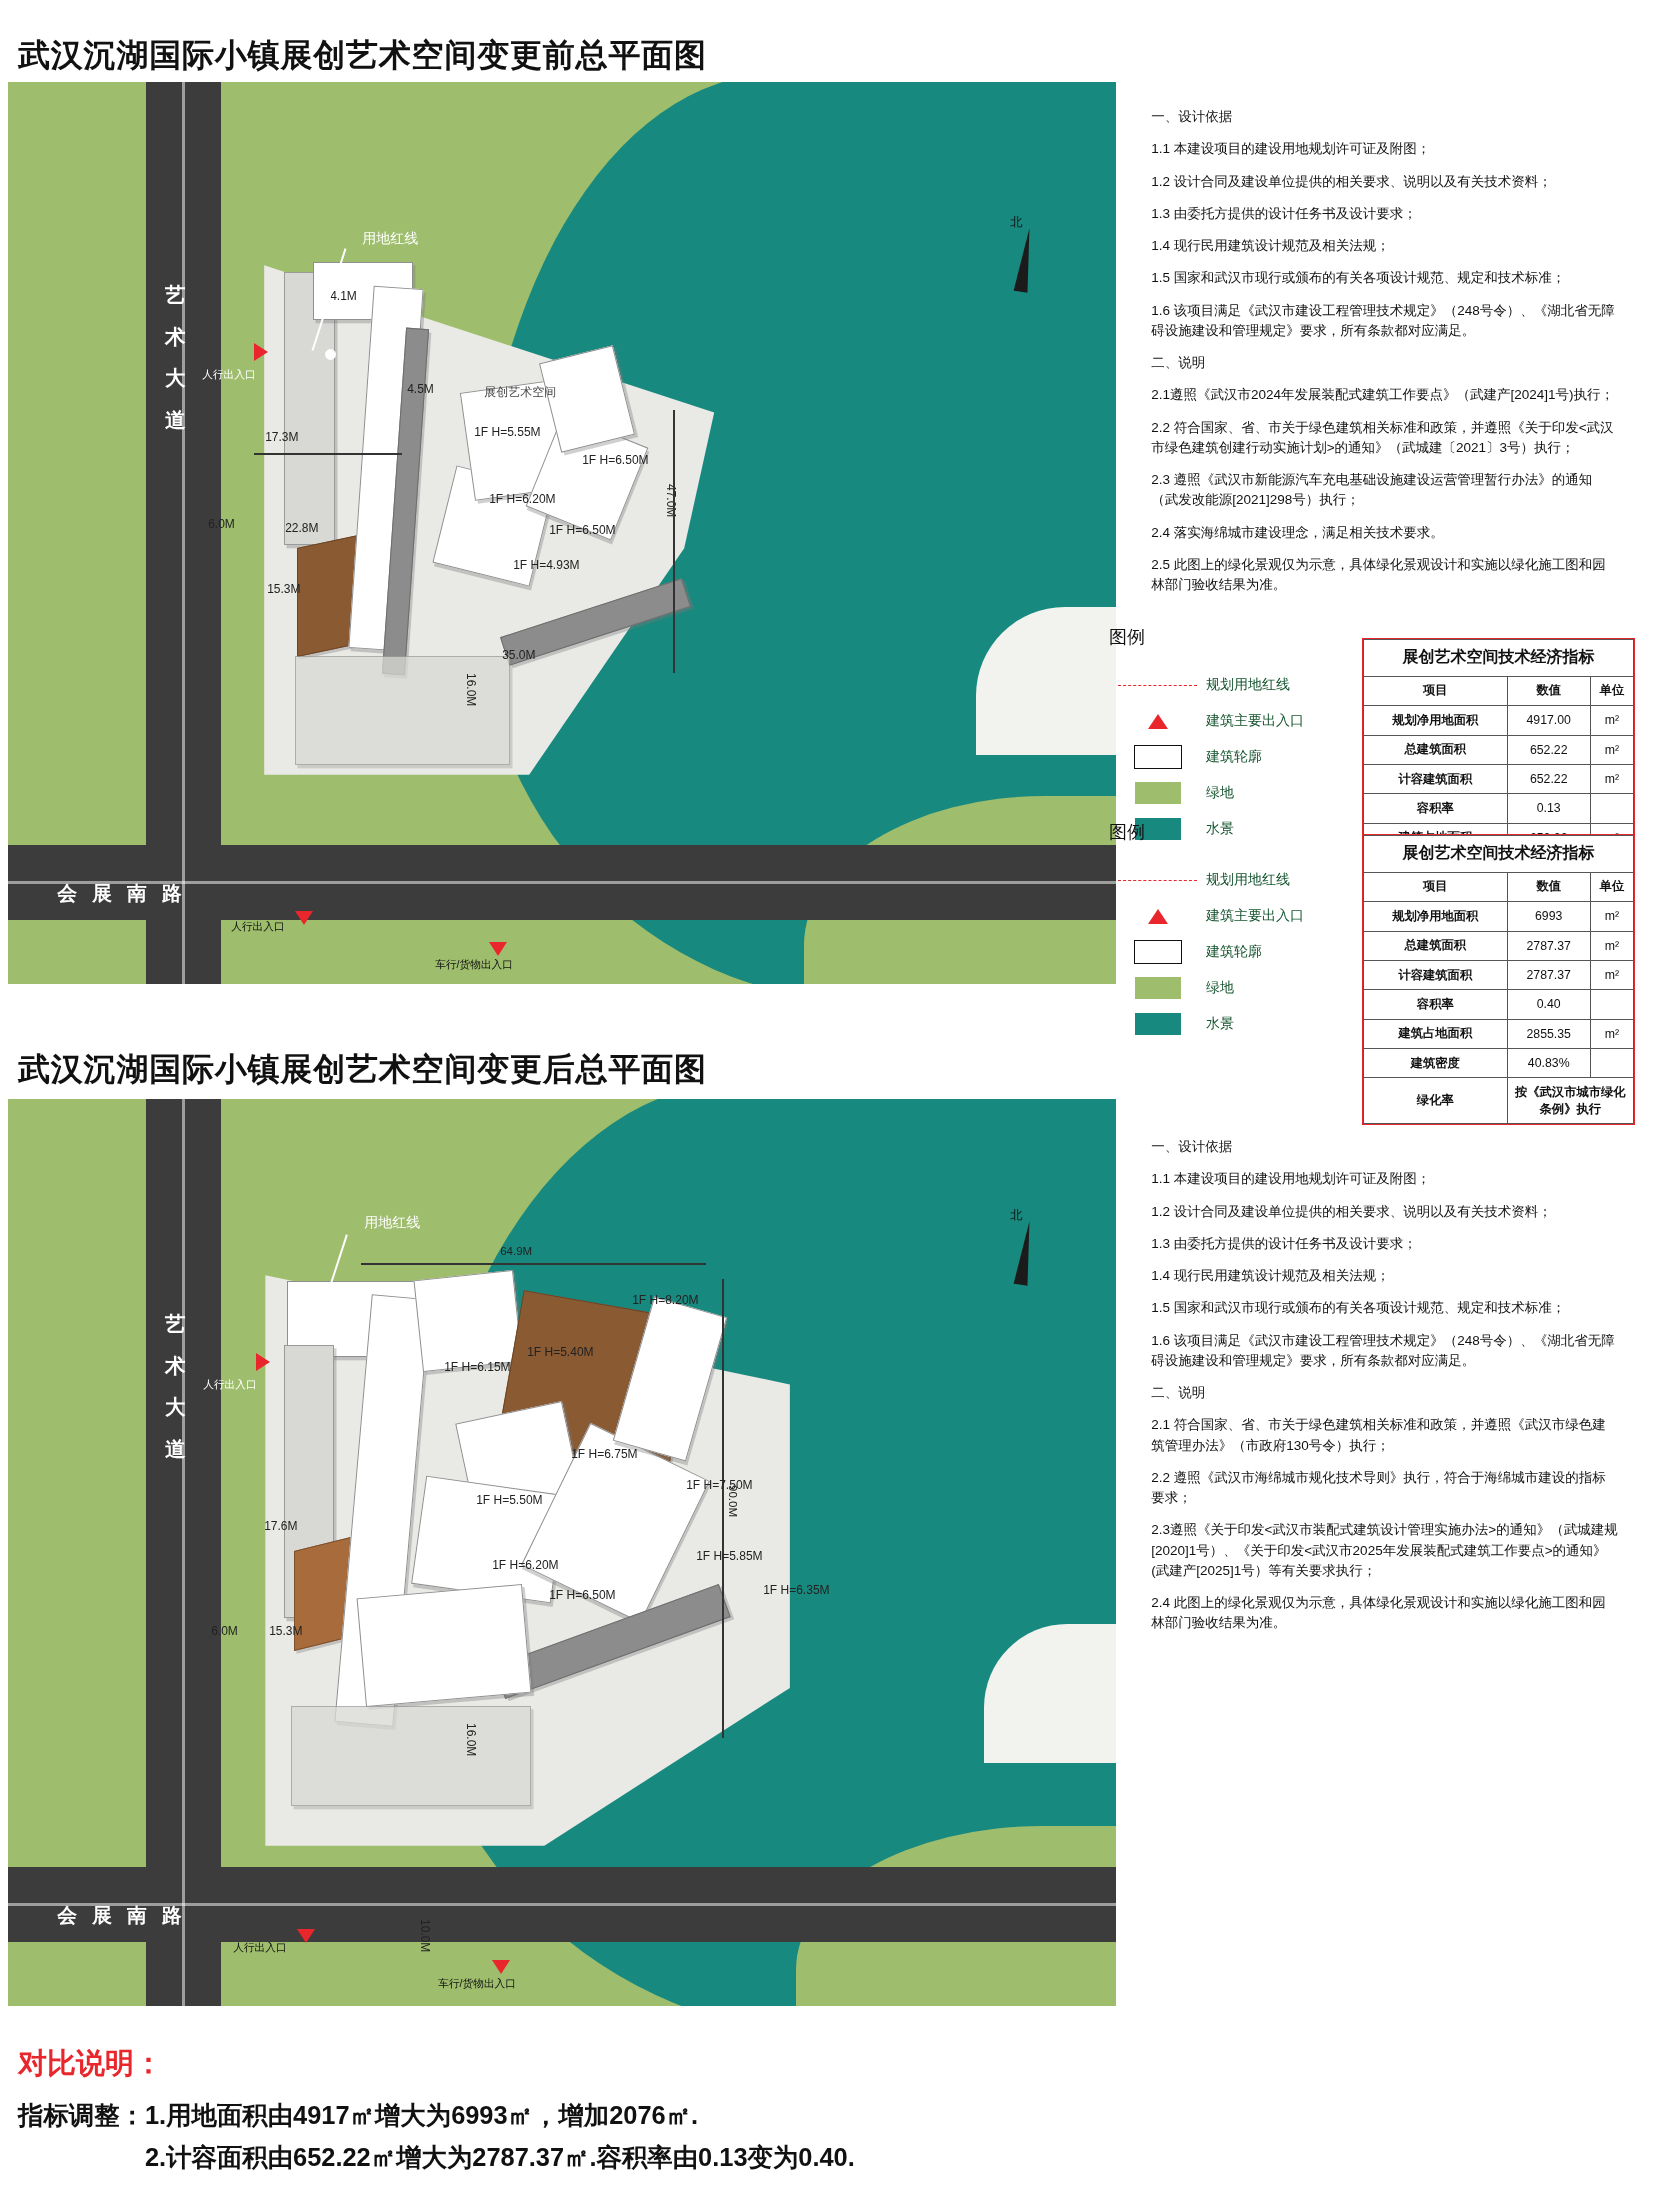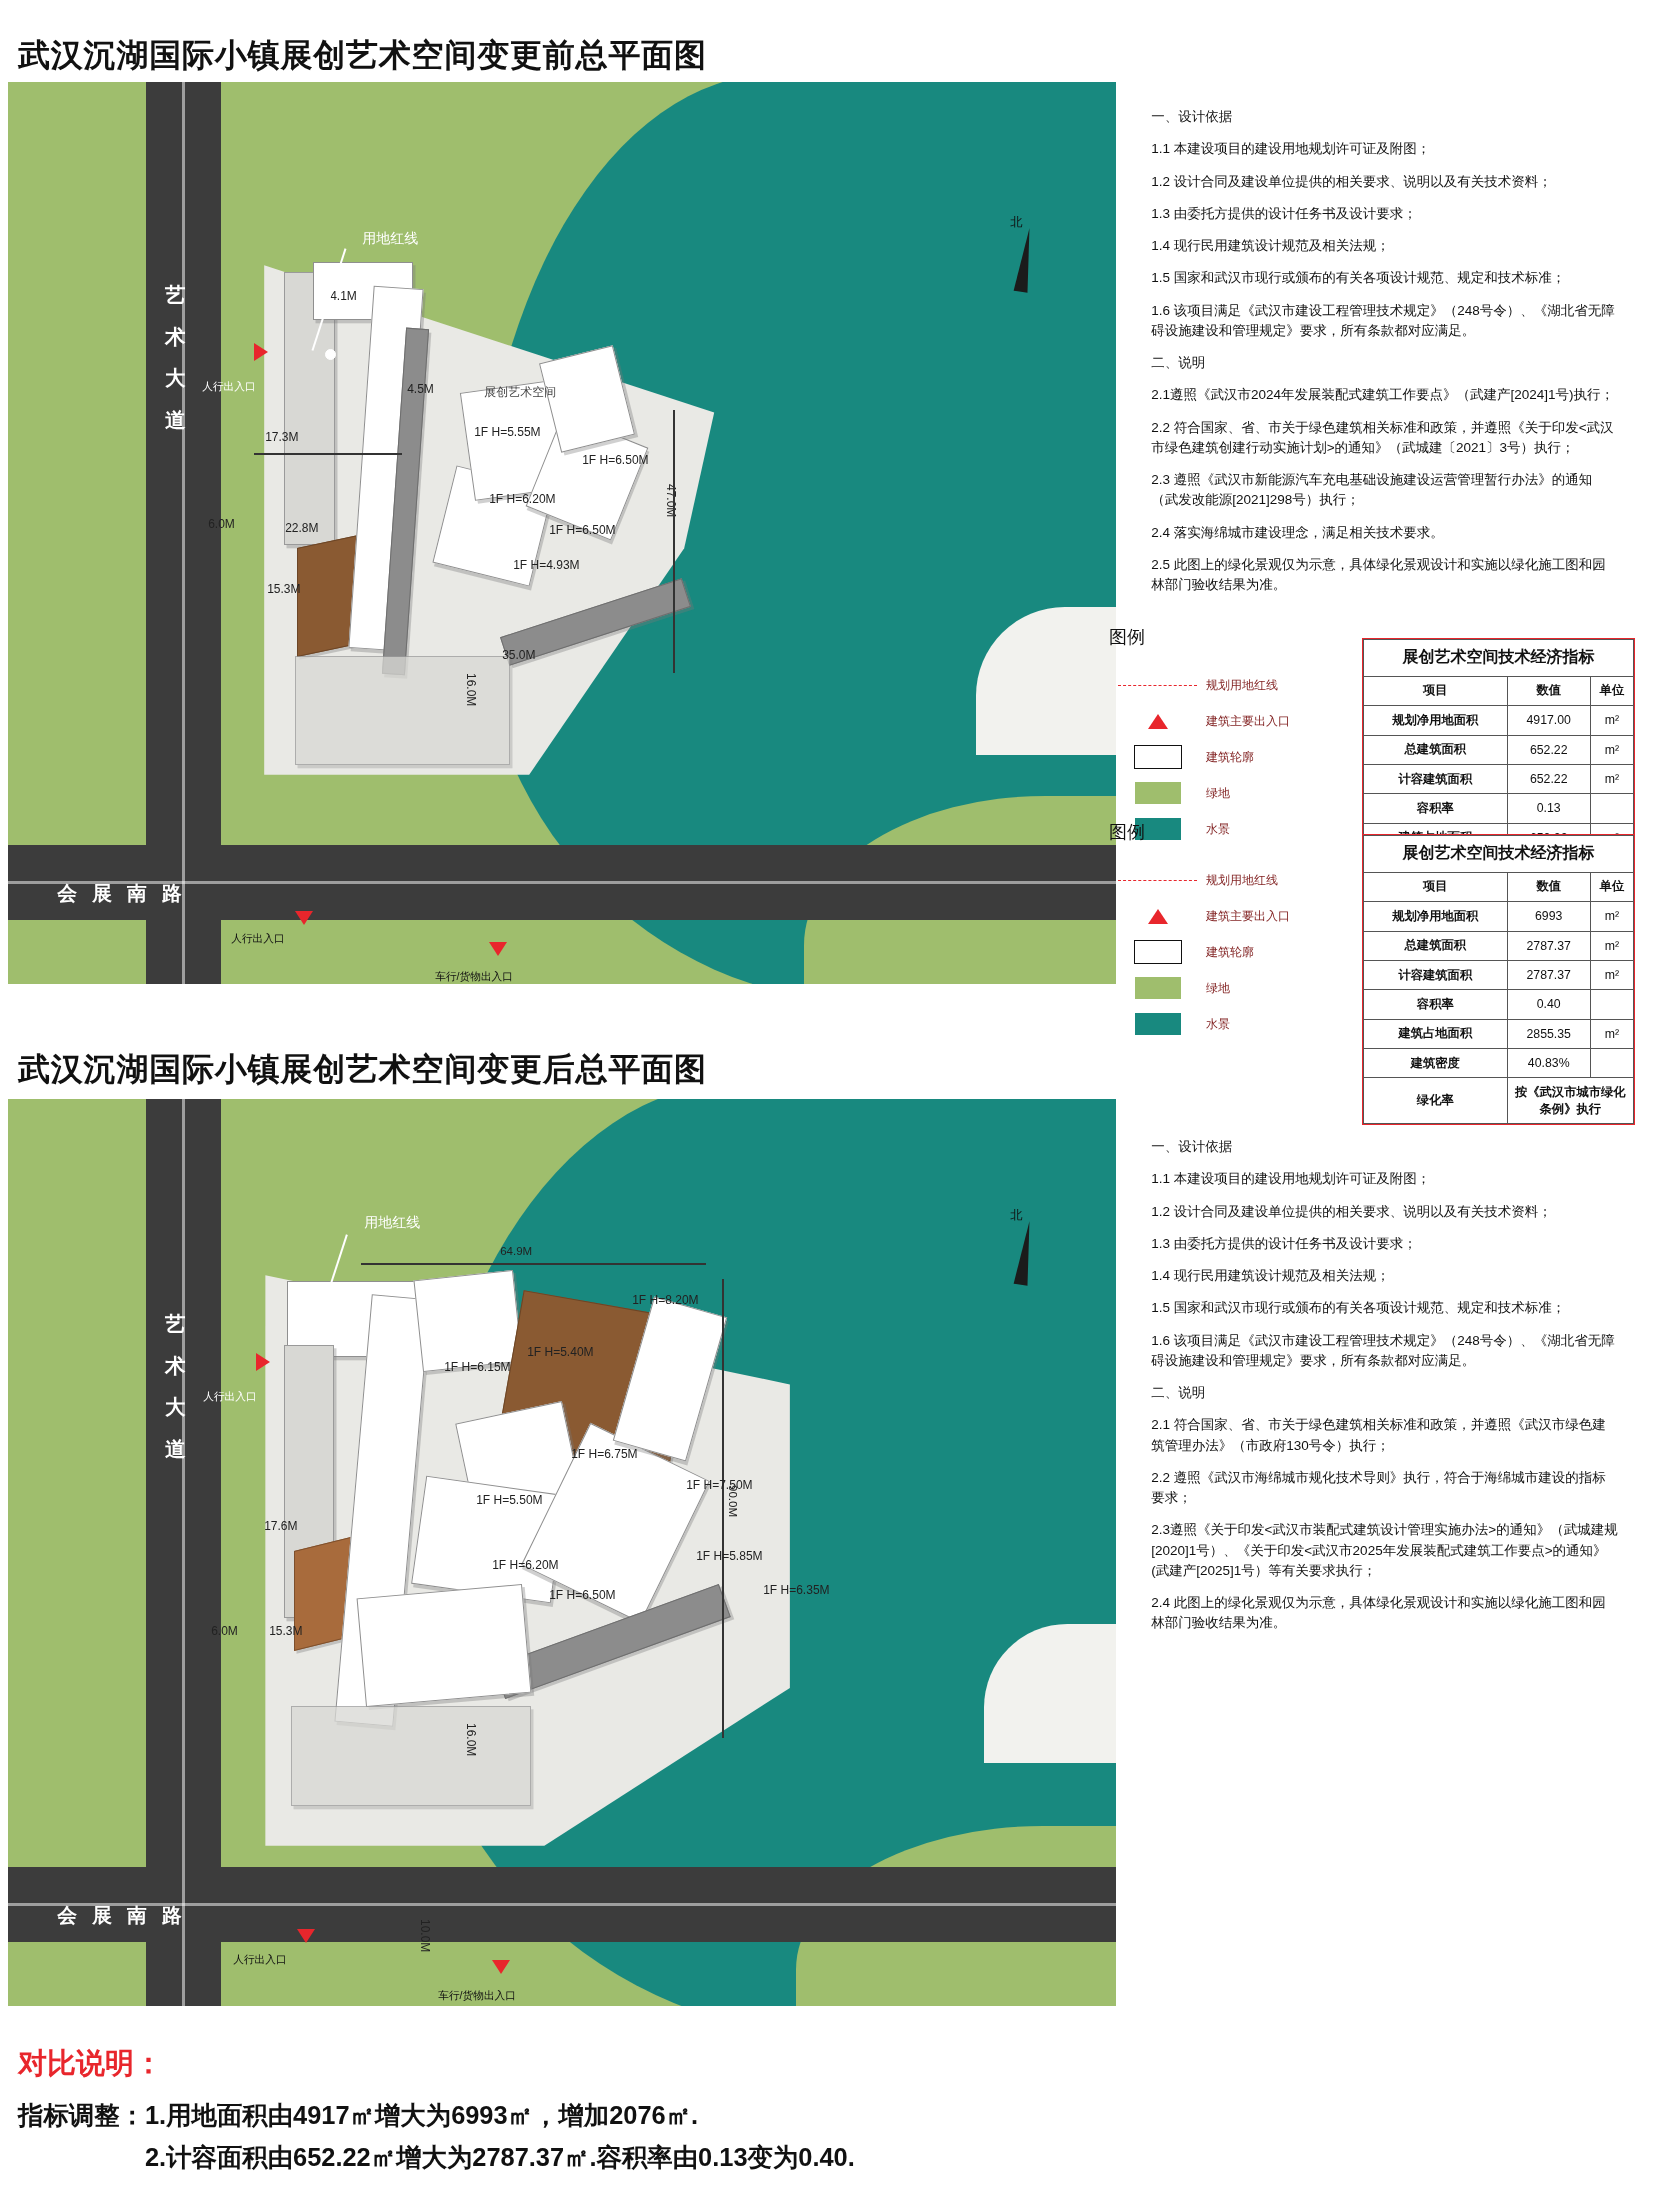--- a/index.html
+++ b/index.html
@@ -121,21 +121,21 @@
     position:absolute;width:9px;height:9px;border-radius:50%;
     background:#ffffff;border:1.6px solid #ffffff;
   }
   .entry-tri{
     position:absolute;width:0;height:0;
     border-left:9px solid transparent;
     border-right:9px solid transparent;
     border-bottom:14px solid #e8262c;
   }
   .entry-label{
-    position:absolute;font-size:10.7px;color:#111;white-space:nowrap;margin-top:12px;
+    position:absolute;font-size:10.7px;color:#111;white-space:nowrap;
   }
   .entry-label.white{color:#fff;}
   .compass{
     position:absolute;width:98px;height:90px;
   }
   .compass .needle{
     position:absolute;left:50%;top:6.6px;width:0;height:0;
     border-left:7.4px solid transparent;border-right:7.4px solid transparent;
     border-bottom:64px solid #1b1b1b;transform:translateX(-50%) rotate(8deg);
   }
@@ -156,21 +156,21 @@
   .notes p{margin:12px;}
   .notes .hd{font-weight:400;}
 
   
   .legend{position:absolute;}
   #legend-before{left:1109px;top:625px;}
   #legend-after{left:1109px;top:820px;}
   .legend-title{font-size:18px;color:#111;margin-bottom:18px;}
   .legend-row{display:flex;align-items:center;height:36px;}
   .legend-key{width:97px;display:flex;align-items:center;justify-content:center;}
-  .legend-text{font-size:12px;color:#7f1d1d;}
+  .legend-text{font-size:14px;color:#14532d;}
   .key-redline{width:79px;height:0;border-top:1.6px dashed #e8262c;}
   .key-tri{width:0;height:0;border-left:10.7px solid transparent;border-right:10.7px solid transparent;border-bottom:15.6px solid #e8262c;}
   .key-outline{width:46px;height:21.3px;background:#fff;border:1.6px solid #111;}
   .key-swatch{width:46px;height:21.3px;}
 
   
   .ind-table{position:absolute;border:1.6px solid #e8262c;background:#fff;}
   #table-before{left:1362px;top:638px;width:271px;}
   #table-after{left:1362px;top:834px;width:271px;}
   .ind-table table{border-collapse:collapse;width:100%;}

